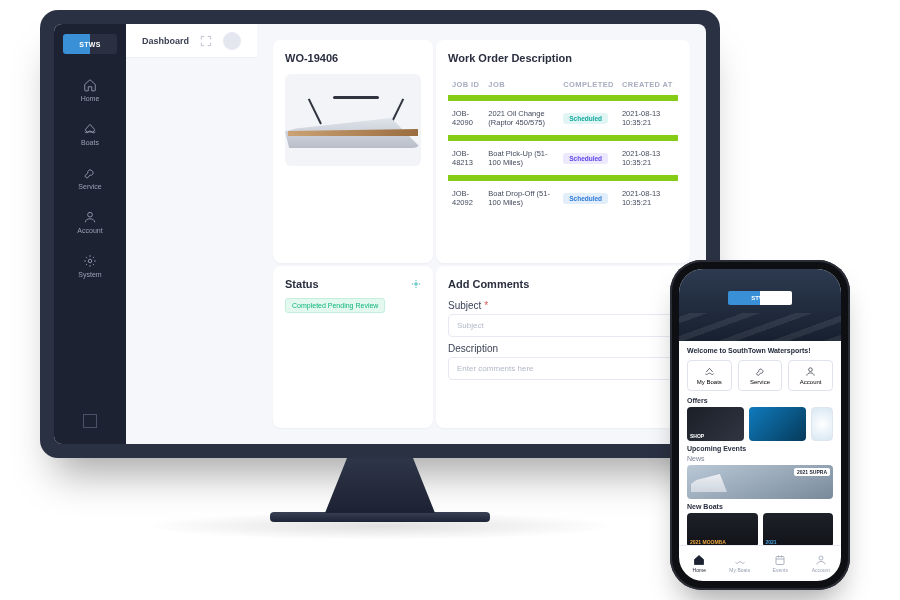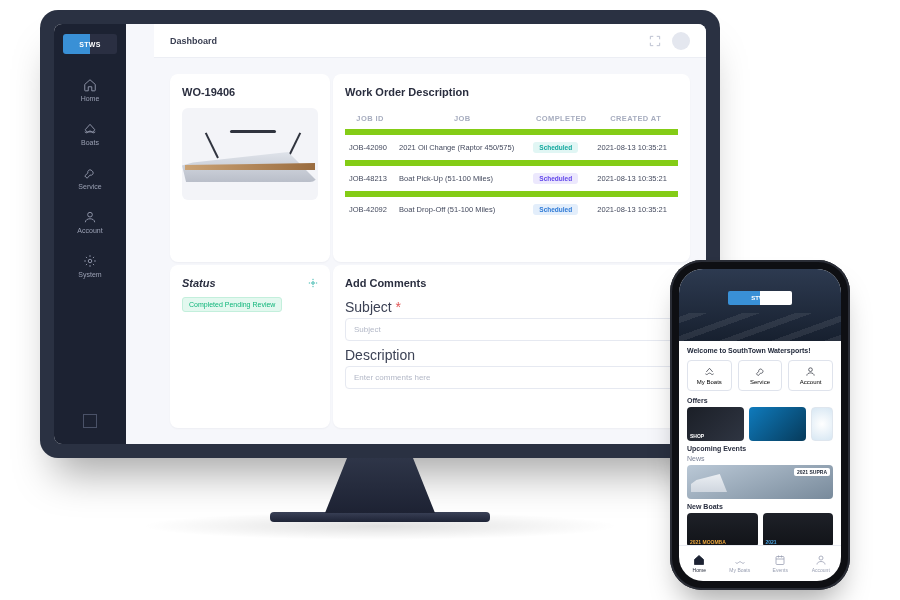--- a/index.html
+++ b/index.html
@@ -17,21 +17,21 @@
     
     .sidebar { width: 72px; background: #1c2232; display: flex; flex-direction: column; align-items: center; padding: 10px 0; color: #9aa0b3; font-size: 7px; }
     .logo { width: 54px; height: 20px; background: linear-gradient(90deg,#3990d6 0 50%, #2a2f42 50%); border-radius: 3px; margin-bottom: 14px; display:flex;align-items:center;justify-content:center;color:#fff;font-size:7px;font-weight:800;letter-spacing:0.3px; }
     .nav-item { display: flex; flex-direction: column; align-items: center; gap: 3px; padding: 10px 0; width: 100%; cursor: pointer; }
     .nav-icon { width: 14px; height: 14px; display: flex; align-items: center; justify-content: center; }
     .nav-icon svg { stroke: #9aa0b3; fill: none; stroke-width: 1.5; }
     .nav-sep { flex: 1; }
     .nav-foot { width: 14px; height: 14px; border: 1.5px solid #4a5268; margin-bottom: 6px; }
 
     
-    .main { flex: 1; display: flex; flex-direction: column; font-size: 8.5px; color: #2a2e3f; padding-left: 28px; }
+    .main { flex: 1; display: flex; flex-direction: row; font-size: 8.5px; color: #2a2e3f; }
     .topbar { height: 34px; background: #fff; display: flex; align-items: center; padding: 0 16px; border-bottom: 1px solid #eceef4; }
     .topbar-title { font-size: 9px; font-weight: 600; color: #3a3f52; }
     .topbar-spacer { flex: 1; }
     .topbar-ico { width: 14px; height: 14px; margin-left: 10px; color:#b7bccc; }
     .avatar { width: 18px; height: 18px; border-radius: 50%; background: #e4e7ef; margin-left: 10px; }
 
     .content { flex: 1; padding: 16px; display: grid; grid-template-columns: 160px 1fr; gap: 3px; overflow: hidden; }
 
     .card { background: #fff; border-radius: 8px; padding: 12px; box-shadow: 0 1px 2px rgba(20,25,45,.04); }
     .wo-card { grid-column: 1; }
@@ -42,35 +42,35 @@
     .boat-stripe { position:absolute; bottom:12px; left:2%; width:96%; height:7px; background: linear-gradient(90deg,#caa274,#9a6c3f); clip-path: polygon(0 30%, 100% 0%, 100% 100%, 0 100%); }
     .boat-tower { position:absolute; bottom:26px; left:24%; width:56%; height:26px; }
     .boat-tower::before,.boat-tower::after { content:""; position:absolute; width:2px; height:28px; background:#30343f; }
     .boat-tower::before { left:2px; transform: rotate(-26deg); transform-origin: bottom; }
     .boat-tower::after { right:2px; transform: rotate(26deg); transform-origin: bottom; }
     .boat-top { position:absolute; top:0; left:20%; width:60%; height:3px; background:#30343f; border-radius:2px; }
 
     .wod-card { grid-column: 2; }
     .sec-title { font-weight: 800; font-size: 11px; margin-bottom: 10px; }
     table { width: 100%; border-collapse: collapse; font-size: 7.5px; }
-    th { text-align: center; color: #a7adbf; font-weight: 600; padding: 6px 4px; letter-spacing: .4px; }
+    th { text-align: left; color: #a7adbf; font-weight: 600; padding: 6px 4px; letter-spacing: .4px; }
     td { padding: 8px 4px; border-top: 6px solid #84cc16; color:#444a5e; }
     .status-pill { font-size: 6.5px; font-weight: 700; padding: 2px 6px; border-radius: 3px; }
     .s-teal { color:#13a89e; background:#e1f6f4; }
     .s-purple { color:#6246ea; background:#ece8fd; }
     .s-blue { color:#2e7ad6; background:#e3eefb; }
 
     .status-card { grid-column: 1; }
     .status-row { display:flex; align-items:center; justify-content:space-between; margin-bottom: 8px; }
-    .status-title { font-weight: 800; font-size: 11px; font-style: italic; }
+    .status-title { font-weight: 800; font-size: 11px; }
     .gear-dot { width:10px; height:10px; color:#13a89e; }
     .status-badge { display:inline-block; font-size: 7px; color:#0fb57a; background:#e3f8ef; border:1px solid #c3efdc; padding:3px 6px; border-radius:3px; }
 
     .comments-card { grid-column: 2; }
-    .lbl { font-size: 14px; color:#3c4255; margin: 6px 0 3px; }
+    .lbl { font-size: 10px; color:#3c4255; margin: 6px 0 3px; }
     .req { color:#e05555; }
     .inp { width:100%; border:1px solid #e6e9f1; border-radius:4px; padding:6px 8px; font-size:8px; background:#fff; color:#444; }
     .inp::placeholder { color:#b3b8c7; }
 
     
     .phone { position:absolute; right: 50px; top: 260px; width: 180px; height: 330px; background:#0e0f13; border-radius: 32px; padding: 9px; box-shadow: 0 20px 30px -10px rgba(0,0,0,.35), inset 0 0 0 2px #2a2d36; }
     .phone-screen { width:100%; height:100%; background:#fff; border-radius:24px; overflow:hidden; display:flex; flex-direction:column; font-size:7px; }
     .notch { position:absolute; top:9px; left:50%; transform:translateX(-50%); width:66px; height:16px; background:#0e0f13; border-radius: 0 0 12px 12px; }
     .ph-header { height:72px; background: linear-gradient(180deg,#2d3a50,#17202f); position:relative; }
     .ph-logo { position:absolute; top:22px; left:50%; transform:translateX(-50%); width:64px; height:14px; background:linear-gradient(90deg,#3990d6 0 50%, #fff 50%); border-radius:2px; display:flex;align-items:center;justify-content:center;color:#fff;font-size:6px;font-weight:800; }

